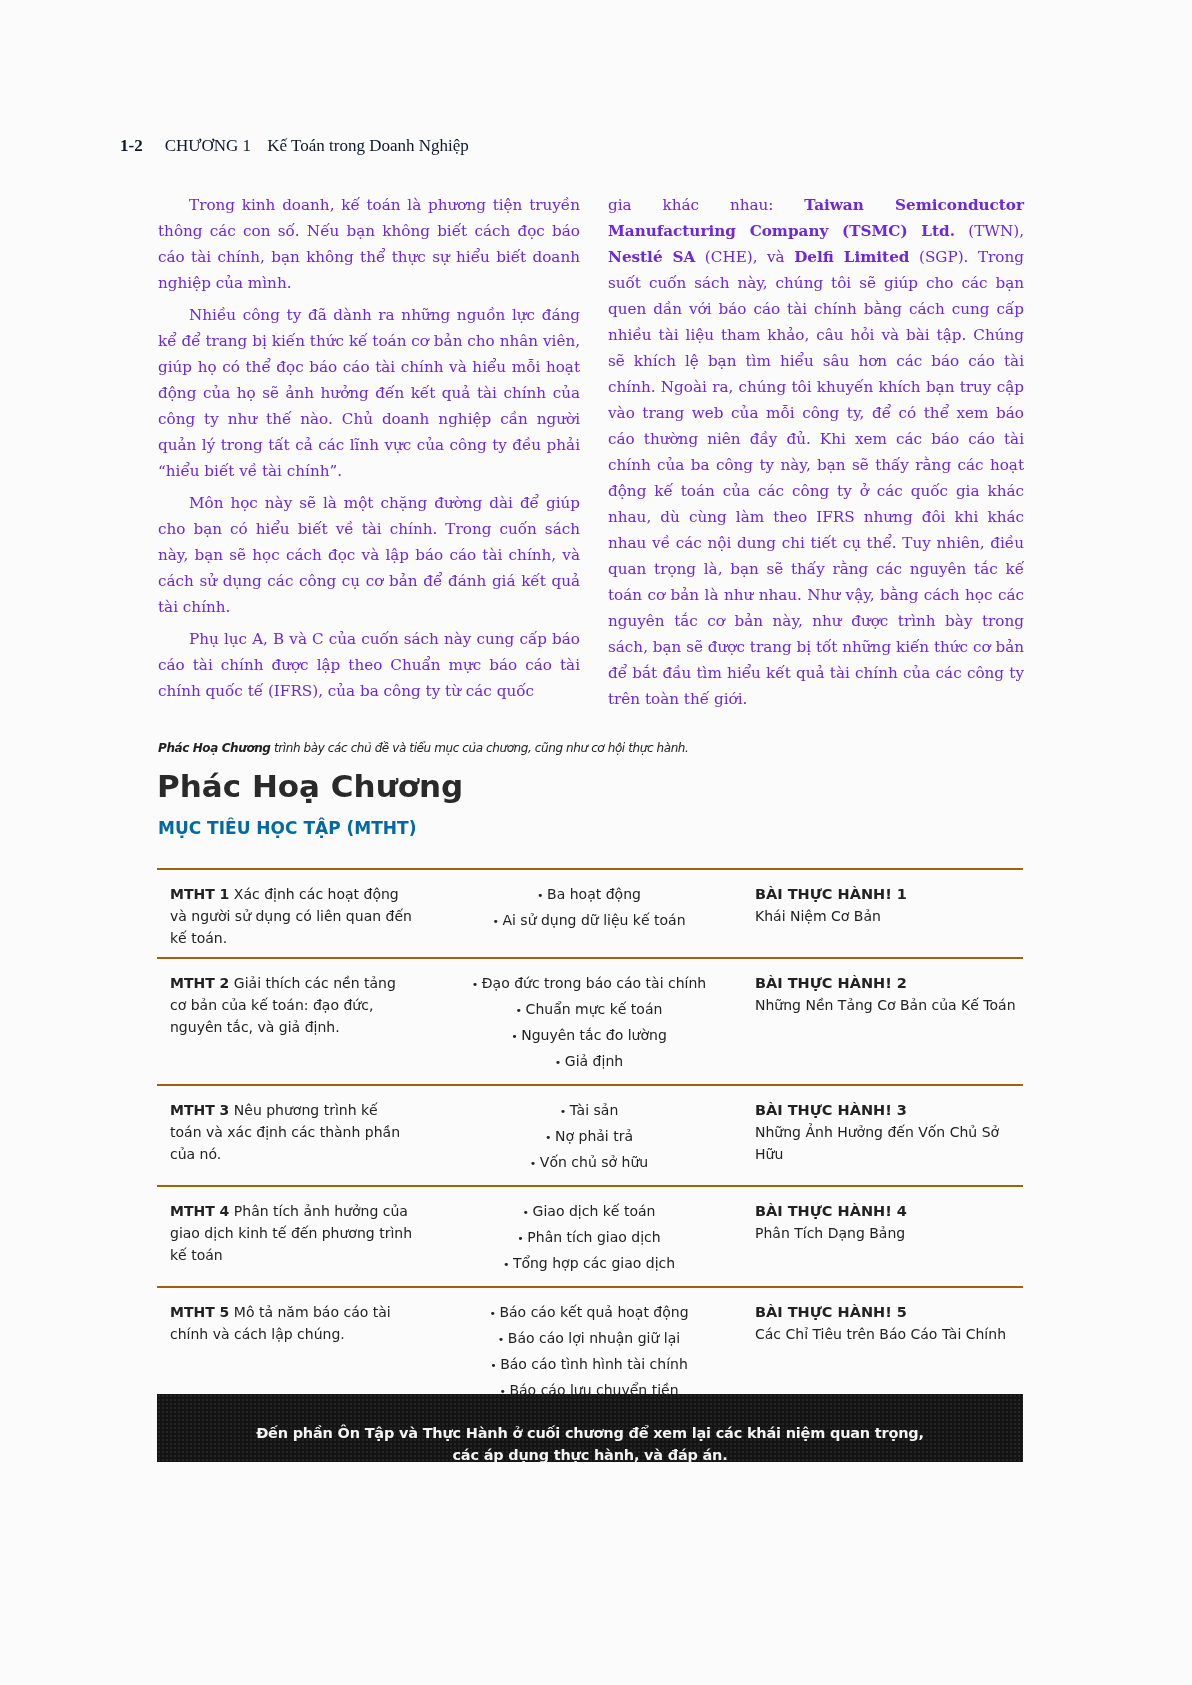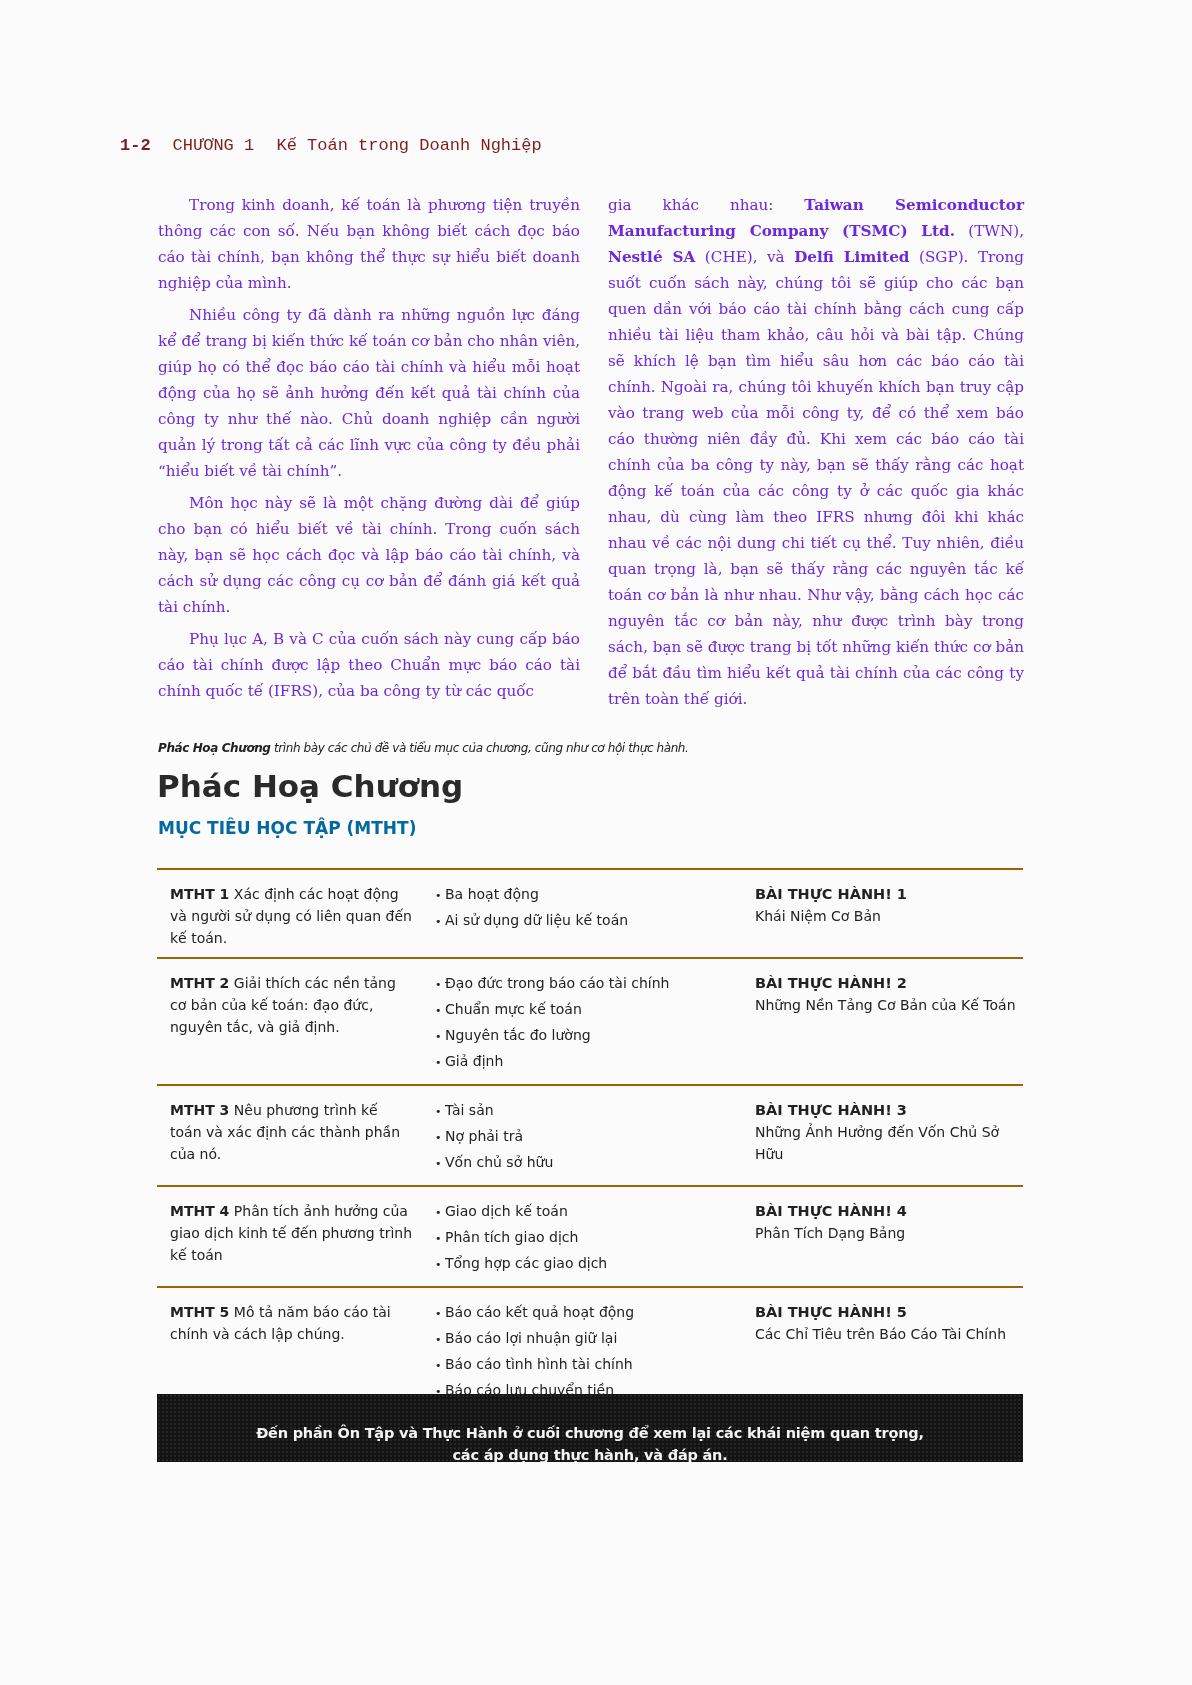--- a/index.html
+++ b/index.html
@@ -6,21 +6,21 @@
     body {
       width: 1192px; height: 1685px;
       background: #fbfbfb;
       position: relative;
       overflow: hidden;
       color: #1a1a1a;
     }
     .page { position: absolute; left: 0; top: 0; width: 1192px; height: 1685px; }
     .running-head {
       position: absolute; left: 120px; top: 136px;
-      font-family: Liberation Mono, monospace; font-size: 17px; color: #7f1d1d;
+      font-family: Liberation Serif, serif; font-size: 17px; color: #0f172a;
       white-space: nowrap;
     }
     .running-head .pg { font-weight: bold; margin-right: 22px; }
     .running-head .ch { margin-right: 12px; }
     .col {
       position: absolute; top: 192px; width: 422px;
       font-family: "DejaVu Serif", serif; font-size: 15.2px; line-height: 26px;
       text-align: justify; color: #6d28d9;
     }
     .col.left { left: 158px; }
@@ -45,21 +45,21 @@
       color: #0369a1; white-space: nowrap;
     }
     .lo-table { position: absolute; left: 157px; top: 868px; width: 866px; }
     .lo-row {
       display: flex; border-top: 2px solid #a16207;
       padding: 13px 0 8px 0;
       font-family: "DejaVu Sans", sans-serif; font-size: 14px; line-height: 22px; color: #222;
     }
     .lo-obj { width: 268px; padding-left: 13px; padding-right: 12px; box-sizing: border-box; }
     .lo-obj b { font-weight: bold; }
-    .lo-topics { width: 318px; padding-left: 10px; box-sizing: border-box; }
+    .lo-topics { width: 318px; padding-left: 10px; box-sizing: border-box; text-align: center; }
     .lo-topics div { margin-bottom: 2px; }
     .lo-topics div::before { content: "\2022\00a0"; font-size: 11px; }
     .lo-practice { flex: 1; padding-left: 12px; }
     .lo-practice .pl { font-weight: bold; font-size: 14.5px; }
     .banner {
       position: absolute; left: 157px; top: 1394px; width: 866px; height: 68px;
       background: #141414;
       background-image: radial-gradient(#3a3a3a 0.6px, transparent 0.8px);
       background-size: 4px 4px;
       color: #f4f4f4; text-align: center;

